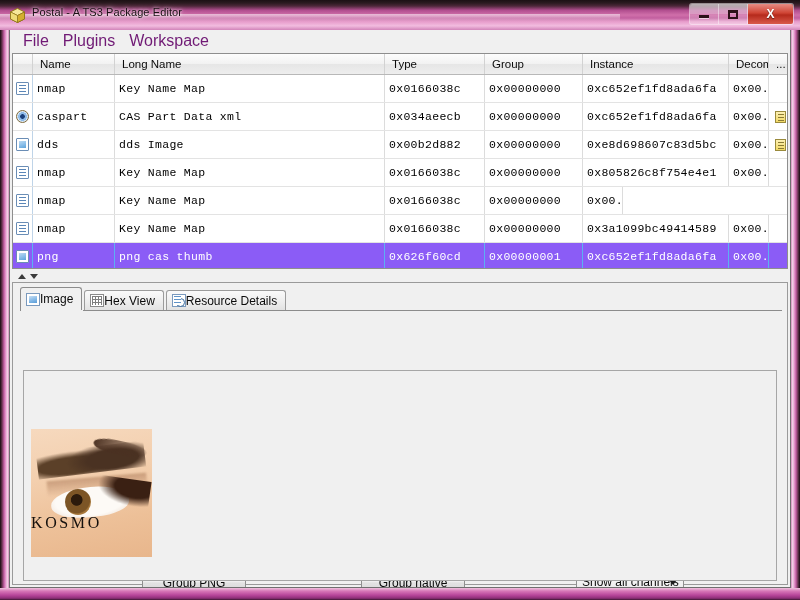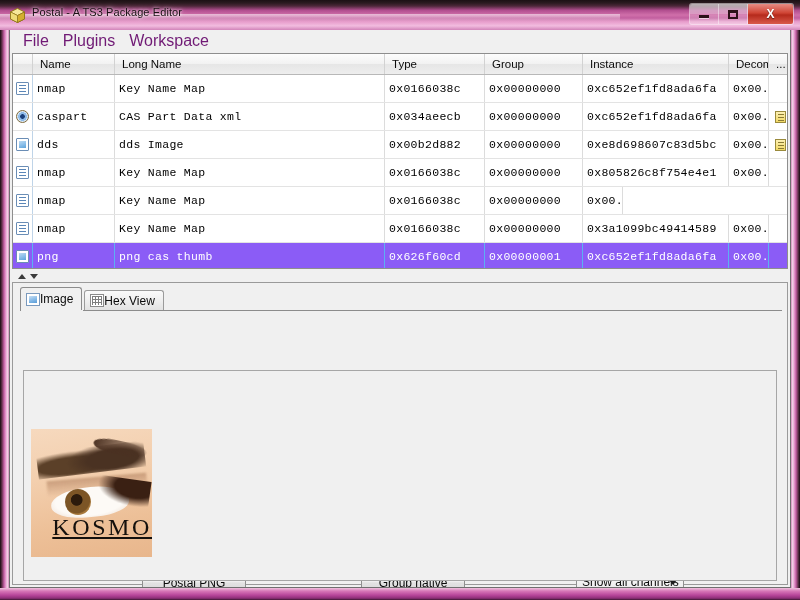--- a/index.html
+++ b/index.html
@@ -327,22 +327,22 @@
     background: radial-gradient(ellipse 70% 60% at 78% 18%, #3a2013 0 42%, rgba(58,32,19,0) 76%);
     transform: rotate(8deg); filter: blur(0.6px);
   }
   #lid-shadow {
     position: absolute; left: 16px; top: 48px; width: 100px; height: 16px;
     background: linear-gradient(180deg, rgba(168,118,84,.55), rgba(168,118,84,0));
     transform: rotate(-5deg); filter: blur(1px);
   }
   #thumb-title {
     position: absolute; left: 0; top: 86px; width: 121px;
-    text-align: right; font-family: "Liberation Serif", serif;
-    font-size: 24px; color: #14100d; letter-spacing: 2.6px; line-height: 1; text-decoration: underline;
+    text-align: left; font-family: "Liberation Serif", serif;
+    font-size: 16px; color: #14100d; letter-spacing: 2.6px; line-height: 1;
   }
   #thumb-sub {
     position: absolute; left: 0; top: 124px; width: 121px;
     text-align: center; font-family: "Liberation Serif", serif;
     font-size: 11px; color: #14100d; letter-spacing: 2.2px; line-height: 1; margin-top: 47px;
   }
 </style>
 </head>
 <body>
 
@@ -506,25 +506,29 @@
 
       <div id="tabstrip">
         <div class="tab active">
           <span class="tab-ico ti-image"></span>
           <span>Image</span>
         </div>
         <div class="tab">
           <span class="tab-ico ti-hex"></span>
           <span>Hex View</span>
         </div>
+        <div class="tab">
+          <span class="tab-ico ti-res"></span>
+          <span>Resource Details</span>
+        </div>
       </div>
       <div id="tab-underline"></div>
       <div id="tab-underline-mask"></div>
 
-      <div class="btn" id="btn-export-png">Postal PNG</div>
+      <div class="btn" id="btn-export-png">Group PNG</div>
 
       <div class="btn" id="btn-export-nat">Group native</div>
 
       <div id="channel-select">
         <span>Show all channels</span>
         <span id="channel-arrow"></span>
       </div>
 
       <div id="image-panel">
         <div id="thumb">

